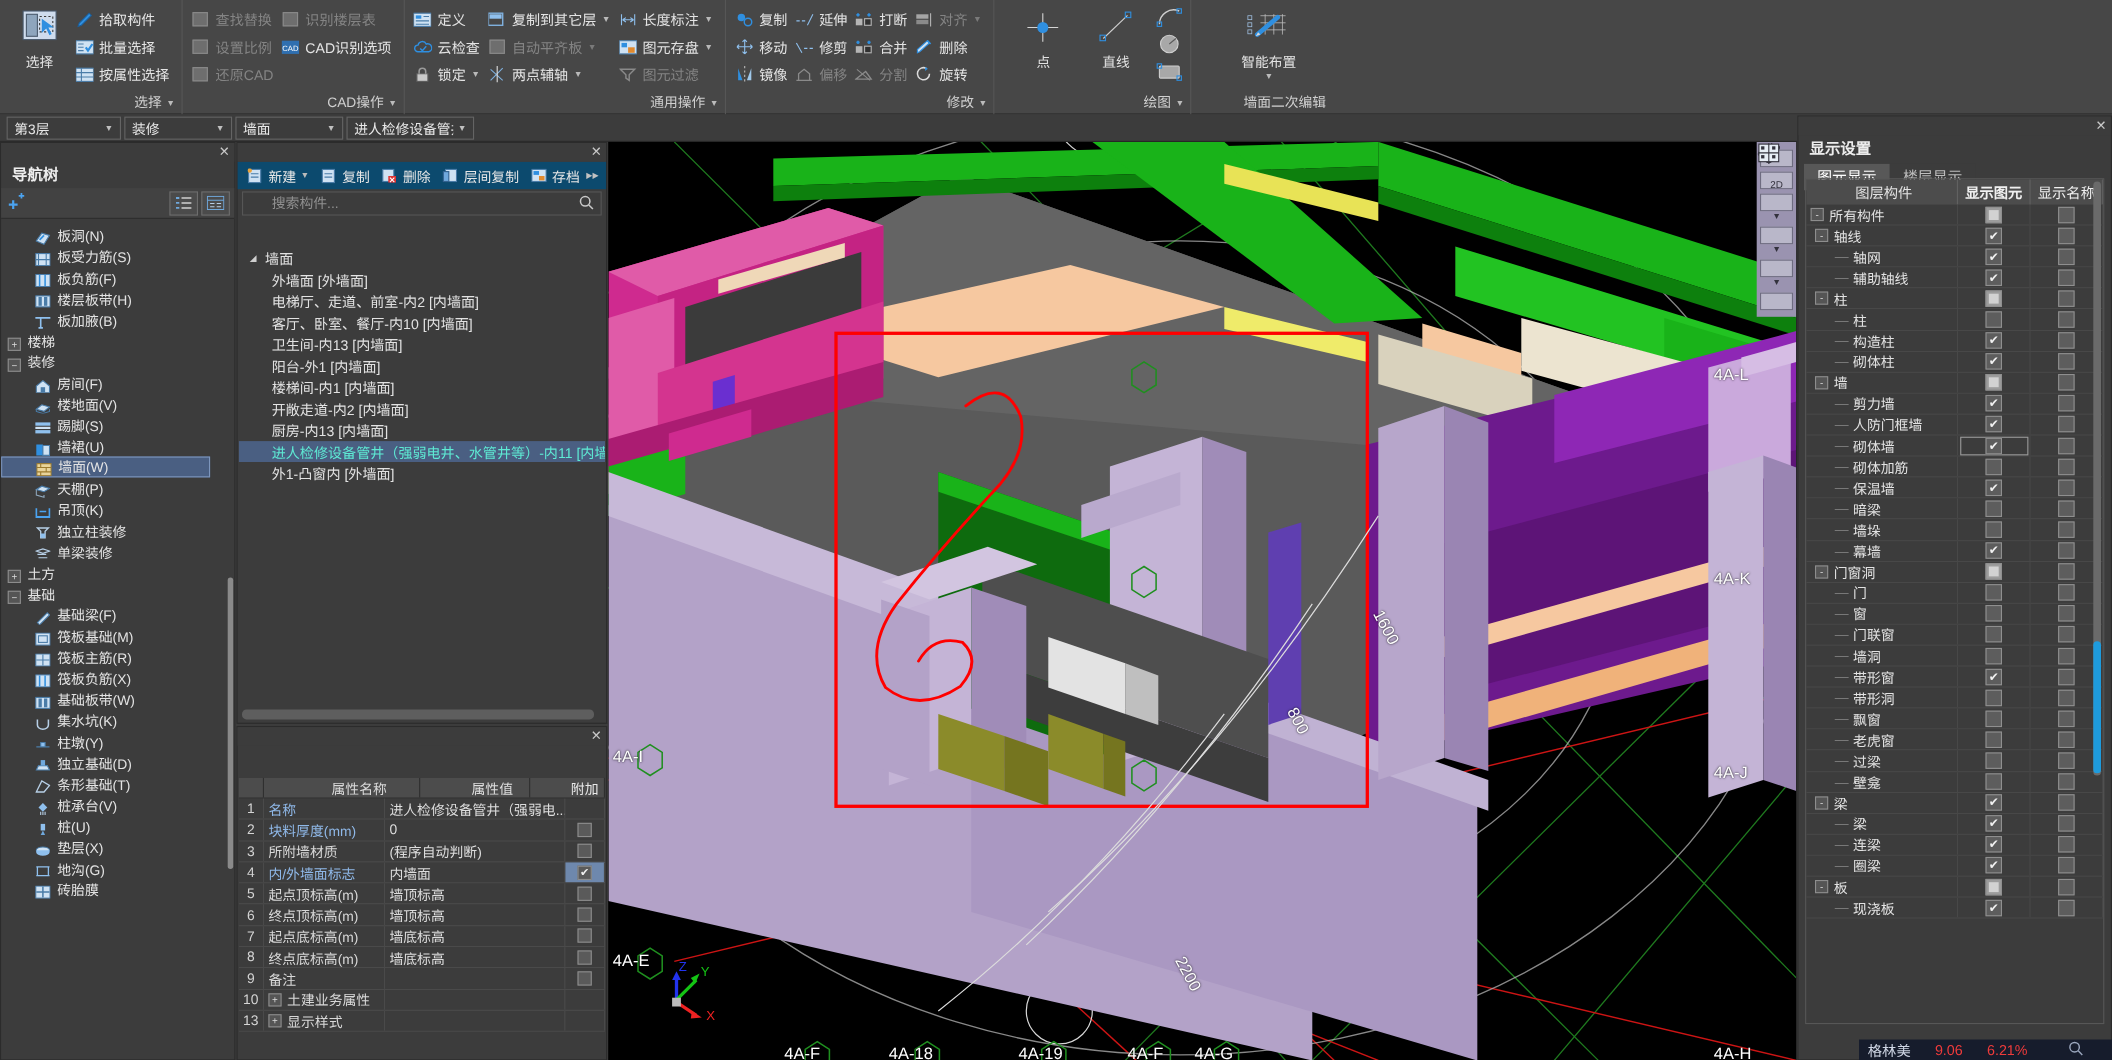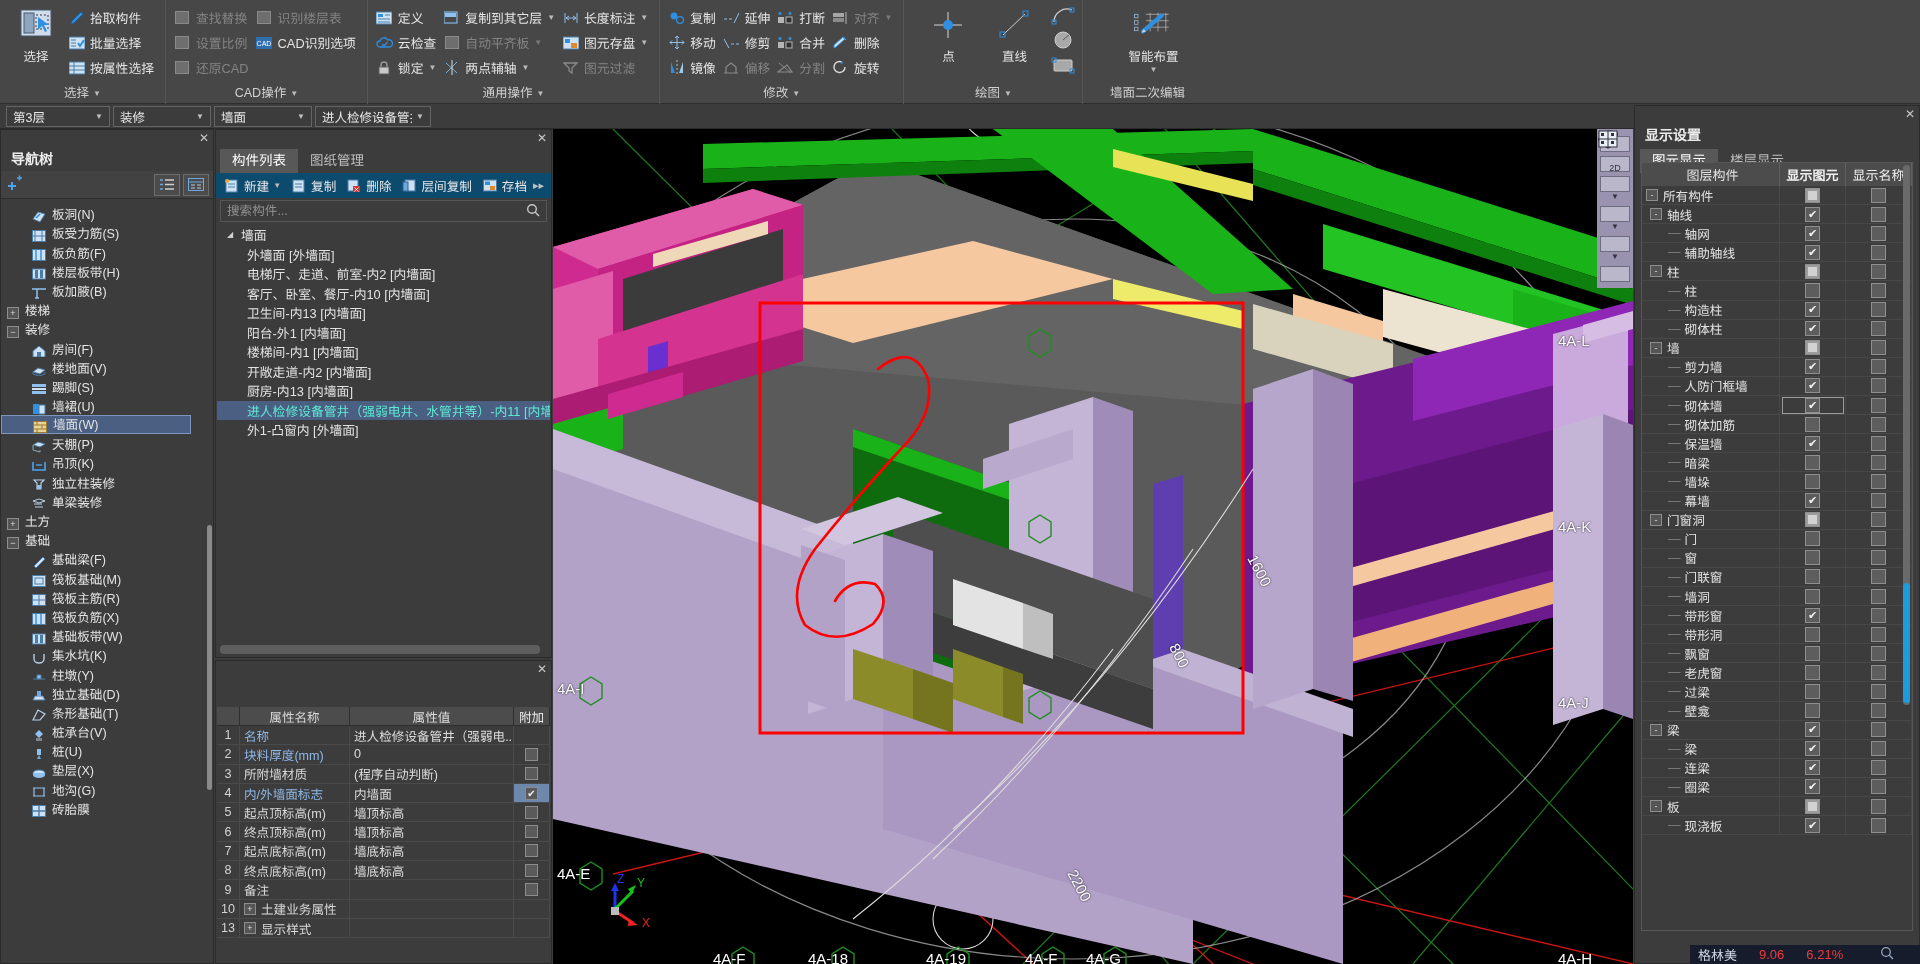--- a/index.html
+++ b/index.html
@@ -16,21 +16,21 @@
   
   .ribbon {
     position:absolute; left:0; top:0; width:1920px; height:104px;
     background:#474747; border-bottom:1px solid #2e2e2e;
   }
   .ribbon-groups { display:flex; height:104px; align-items:stretch; }
   .rgroup { position:relative; display:flex; flex-direction:column; padding:0 6px;
             border-right:1px solid #565656; }
   .rgroup:last-child { border-right:none; }
   .rgroup-body { flex:1; display:flex; align-items:flex-start; padding-top:4px; }
-  .rgroup-title { height:20px; line-height:18px; text-align:center; font-size:12.5px;
+  .rgroup-title { height:20px; line-height:18px; text-align:right; font-size:12.5px;
                   color:#cfcfcf; white-space:nowrap; }
   .rgroup-title .caret { font-size:8px; color:#bbb; margin-left:4px; vertical-align:middle;}
 
   .bigbtn { display:flex; flex-direction:column; align-items:center; justify-content:flex-start;
             width:60px; padding-top:2px; cursor:default; }
   .bigbtn .glyph { width:40px; height:38px; display:flex; align-items:center; justify-content:center; }
   .bigbtn .lbl { font-size:12.5px; margin-top:2px; color:#e2e2e2; white-space:nowrap;}
 
   .col { display:flex; flex-direction:column; justify-content:space-between; padding-top:1px;}
   .item { display:flex; align-items:center; height:25px; padding:0 5px 0 2px; white-space:nowrap;
@@ -101,34 +101,34 @@
   .tab.active { background:#585858; color:#fff; }
   .cl-toolbar { height:25px; display:flex; align-items:center; gap:2px; padding:0 4px;
                 background:#0c4a6e; }
   .cl-btn { display:flex; align-items:center; height:22px; padding:0 4px; font-size:12.6px;
             color:#e6e6e6; white-space:nowrap; cursor:default;}
   .cl-btn .ico { width:16px;height:15px;margin-right:4px;display:flex;align-items:center;justify-content:center;}
   .cl-btn .caret{font-size:8px;margin-left:4px;color:#bbb;}
   .cl-search { height:22px; margin:2px 4px 0; border:1px solid #565656; background:#3c3c3c;
                display:flex; align-items:center; padding:0 6px; }
   .cl-search input { flex:1; background:transparent; border:none; outline:none;
-                     color:#cfcfcf; font-size:12.6px; font-family:inherit;}
+                     color:#cfcfcf; font-size:12.6px; font-family:inherit;margin-left:20px;}
   .cl-search input::placeholder{color:#909090;}
   .cl-list { position:absolute; left:1px; right:1px; top:95px; bottom:1px; overflow:hidden; }
   .cl-row { height:19.5px; display:flex; align-items:center; font-size:12.8px; color:#e2e2e2;
             padding-left:10px; white-space:nowrap; cursor:default;}
   .cl-row.child { padding-left:30px; }
   .cl-row.sel { background:#4a5f82; color:#5eead4; }
   .cl-row .tri { width:10px; font-size:8px; color:#cfcfcf; margin-right:4px;}
 
   
   #proplist { left:215px; top:660px; width:337px; height:304px; }
   .pl-table { position:absolute; left:1px; right:1px; top:46px; bottom:1px; overflow:hidden;}
   .pl-head { display:flex; height:19px; background:#4c4c4c; border-bottom:1px solid #2f2f2f;
-             font-size:12.6px; color:#e8e8e8; }
+             font-size:12.6px; color:#e8e8e8;gap:32px; }
   .pl-head div { display:flex; align-items:center; justify-content:center; border-right:1px solid #2f2f2f;}
   .pl-row { display:flex; height:19.3px; font-size:12.6px; border-bottom:1px solid #4a4a4a; }
   .pl-row > div { display:flex; align-items:center; border-right:1px solid #4a4a4a; padding:0 4px;}
   .c-idx { width:23px; justify-content:center !important; color:#d4d4d4; }
   .c-name{ width:110px; color:#d8d8d8;}
   .c-name.blue{ color:#8fb8e8; }
   .c-val { flex:1; color:#ddd; overflow:hidden; white-space:nowrap;}
   .c-att { width:36px; justify-content:center !important; }
   .chk { width:13px;height:13px;border:1px solid #8c8c8c;background:#5a5a5a;
          display:inline-flex;align-items:center;justify-content:center;font-size:10px;color:#f0f0f0;}
@@ -1110,24 +1110,20 @@
           <span>砖胎膜</span>
         </div>
     </div>
     <div class="tscroll" style="top:395px;height:265px;"></div>
   </div>
 
   <div class="panel" id="complist">
     <div class="panel-cap">
       <span class="panel-close">✕</span>
     </div>
-    <div class="tabs">
-      <div class="tab active">构件列表</div>
-      <div class="tab">图纸管理</div>
-    </div>
     <div class="cl-toolbar">
       <div class="cl-btn">
         <span class="ico">
             <svg width="14" height="14" viewBox="0 0 14 14">
               <rect x="1" y="1" width="11" height="12" fill="#cfe2f3" stroke="#4a7ca8"></rect>
               <path d="M3 5h7M3 8h7" stroke="#4a7ca8"></path>
               <circle cx="2" cy="2" r="2" fill="#e8a33d"></circle>
             </svg>
           </span>
         <span>新建</span>

